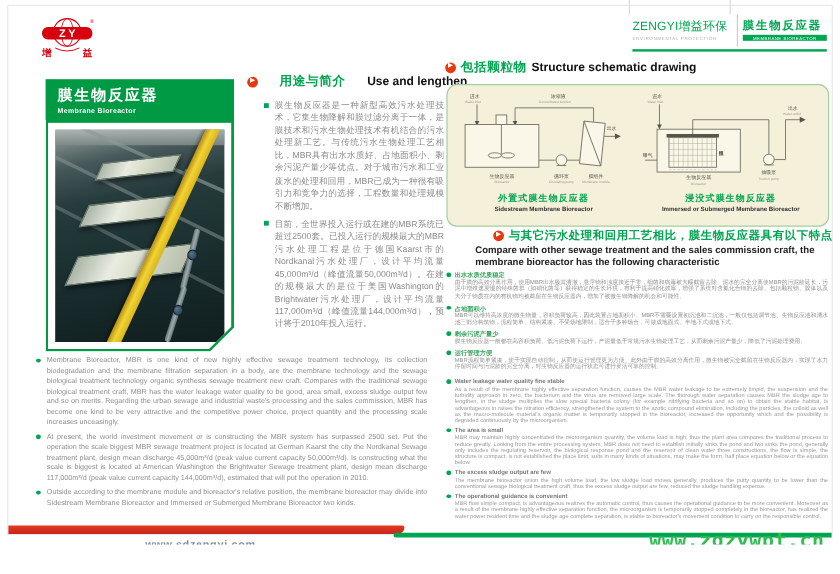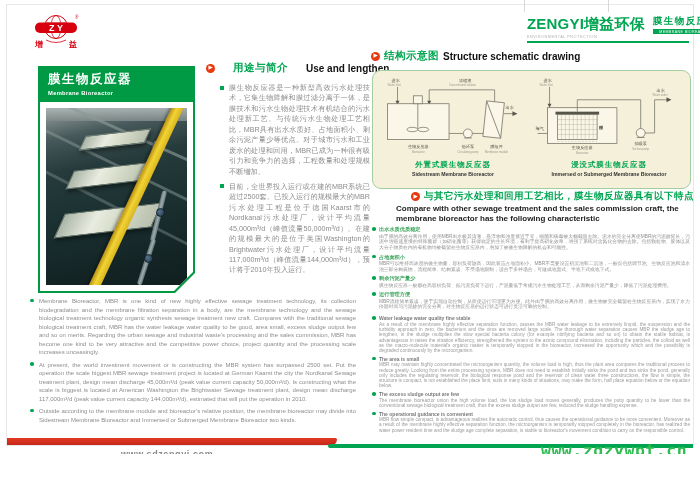--- a/index.html
+++ b/index.html
@@ -6,21 +6,21 @@
   .page{position:relative;width:700px;height:454px;background:#ffffff;overflow:hidden;
         font-family:"Liberation Sans",sans-serif;color:#333;}
   .scan-frame{position:absolute;left:6px;top:4px;right:6px;bottom:8px;border:1px solid #e8e8e8;}
 
   
   .logo-svg{position:absolute;left:33px;top:14px;width:46px;height:36px;}
   .crop-line{position:absolute;top:0;width:1px;height:12px;background:#d9d9d9;}
   .brand-header{position:absolute;left:527px;top:12px;width:162px;height:29px;display:flex;
                 border-bottom:2px solid #00a551;}
   .bh-left{flex:1;padding-top:3px;}
-  .bh-name{font-size:15px;font-weight:bold;color:#00a551;letter-spacing:.2px;white-space:nowrap;}
+  .bh-name{font-size:10px;font-weight:normal;color:#00a551;letter-spacing:.2px;white-space:nowrap;}
   .bh-sub{font-size:3.8px;color:#b2b2b2;letter-spacing:.5px;margin-top:1px;white-space:nowrap;}
   .bh-div{width:1px;background:#cccccc;margin:0 4px 2px 4px;}
   .bh-right{width:70px;padding-top:3px;}
   .bh-product{font-size:9.5px;font-weight:bold;color:#00a551;letter-spacing:1.5px;white-space:nowrap;}
   .bh-chip{margin-top:1px;background:#00a551;color:#fff;font-size:3.6px;text-align:center;
            padding:.5px 0;letter-spacing:.4px;white-space:nowrap;}
 
   
   .banner{position:absolute;left:38px;top:66px;width:157px;height:34px;background:#009a44;
           color:#fff;padding:5px 0 0 10px;box-sizing:border-box;}
@@ -165,21 +165,21 @@
     <span class="sec-zh">用途与简介</span>
     <span class="sec-en">Use and lengthen</span>
   </div>
   <div class="mid-col">
     <div class="mid-li">膜生物反应器是一种新型高效污水处理技术，它集生物降解和膜过滤分离于一体，是膜技术和污水生物处理技术有机结合的污水处理新工艺。与传统污水生物处理工艺相比，MBR具有出水水质好、占地面积小、剩余污泥产量少等优点。对于城市污水和工业废水的处理和回用，MBR已成为一种很有吸引力和竞争力的选择，工程数量和处理规模不断增加。</div>
     <div class="mid-li">目前，全世界投入运行或在建的MBR系统已超过2500套。已投入运行的规模最大的MBR污水处理工程是位于德国Kaarst市的Nordkanal污水处理厂，设计平均流量45,000m³/d（峰值流量50,000m³/d）。在建的规模最大的是位于美国Washington的Brightwater污水处理厂，设计平均流量117,000m³/d（峰值流量144,000m³/d），预计将于2010年投入运行。</div>
   </div>
 
   <div class="sec-head" style="left:371px;top:49px;">
     <span class="sec-icon">▶</span>
-    <span class="sec-zh">结构示意图</span>
+    <span class="sec-zh">包括颗粒物</span>
     <span class="sec-en">Structure schematic drawing</span>
   </div>
 
   <div class="diagram-box">
 
     <svg class="diag-svg" style="left:4px;" viewBox="0 0 152 112">
       <text class="dg-zh" x="14" y="8">进水</text>
       <text class="dg-en" x="10" y="12">Water inlet</text>
       <path class="dg-line" d="M20 13 V28"></path>
         <polygon class="dg-arrow" points="18,27 22,27 20,31"></polygon>

